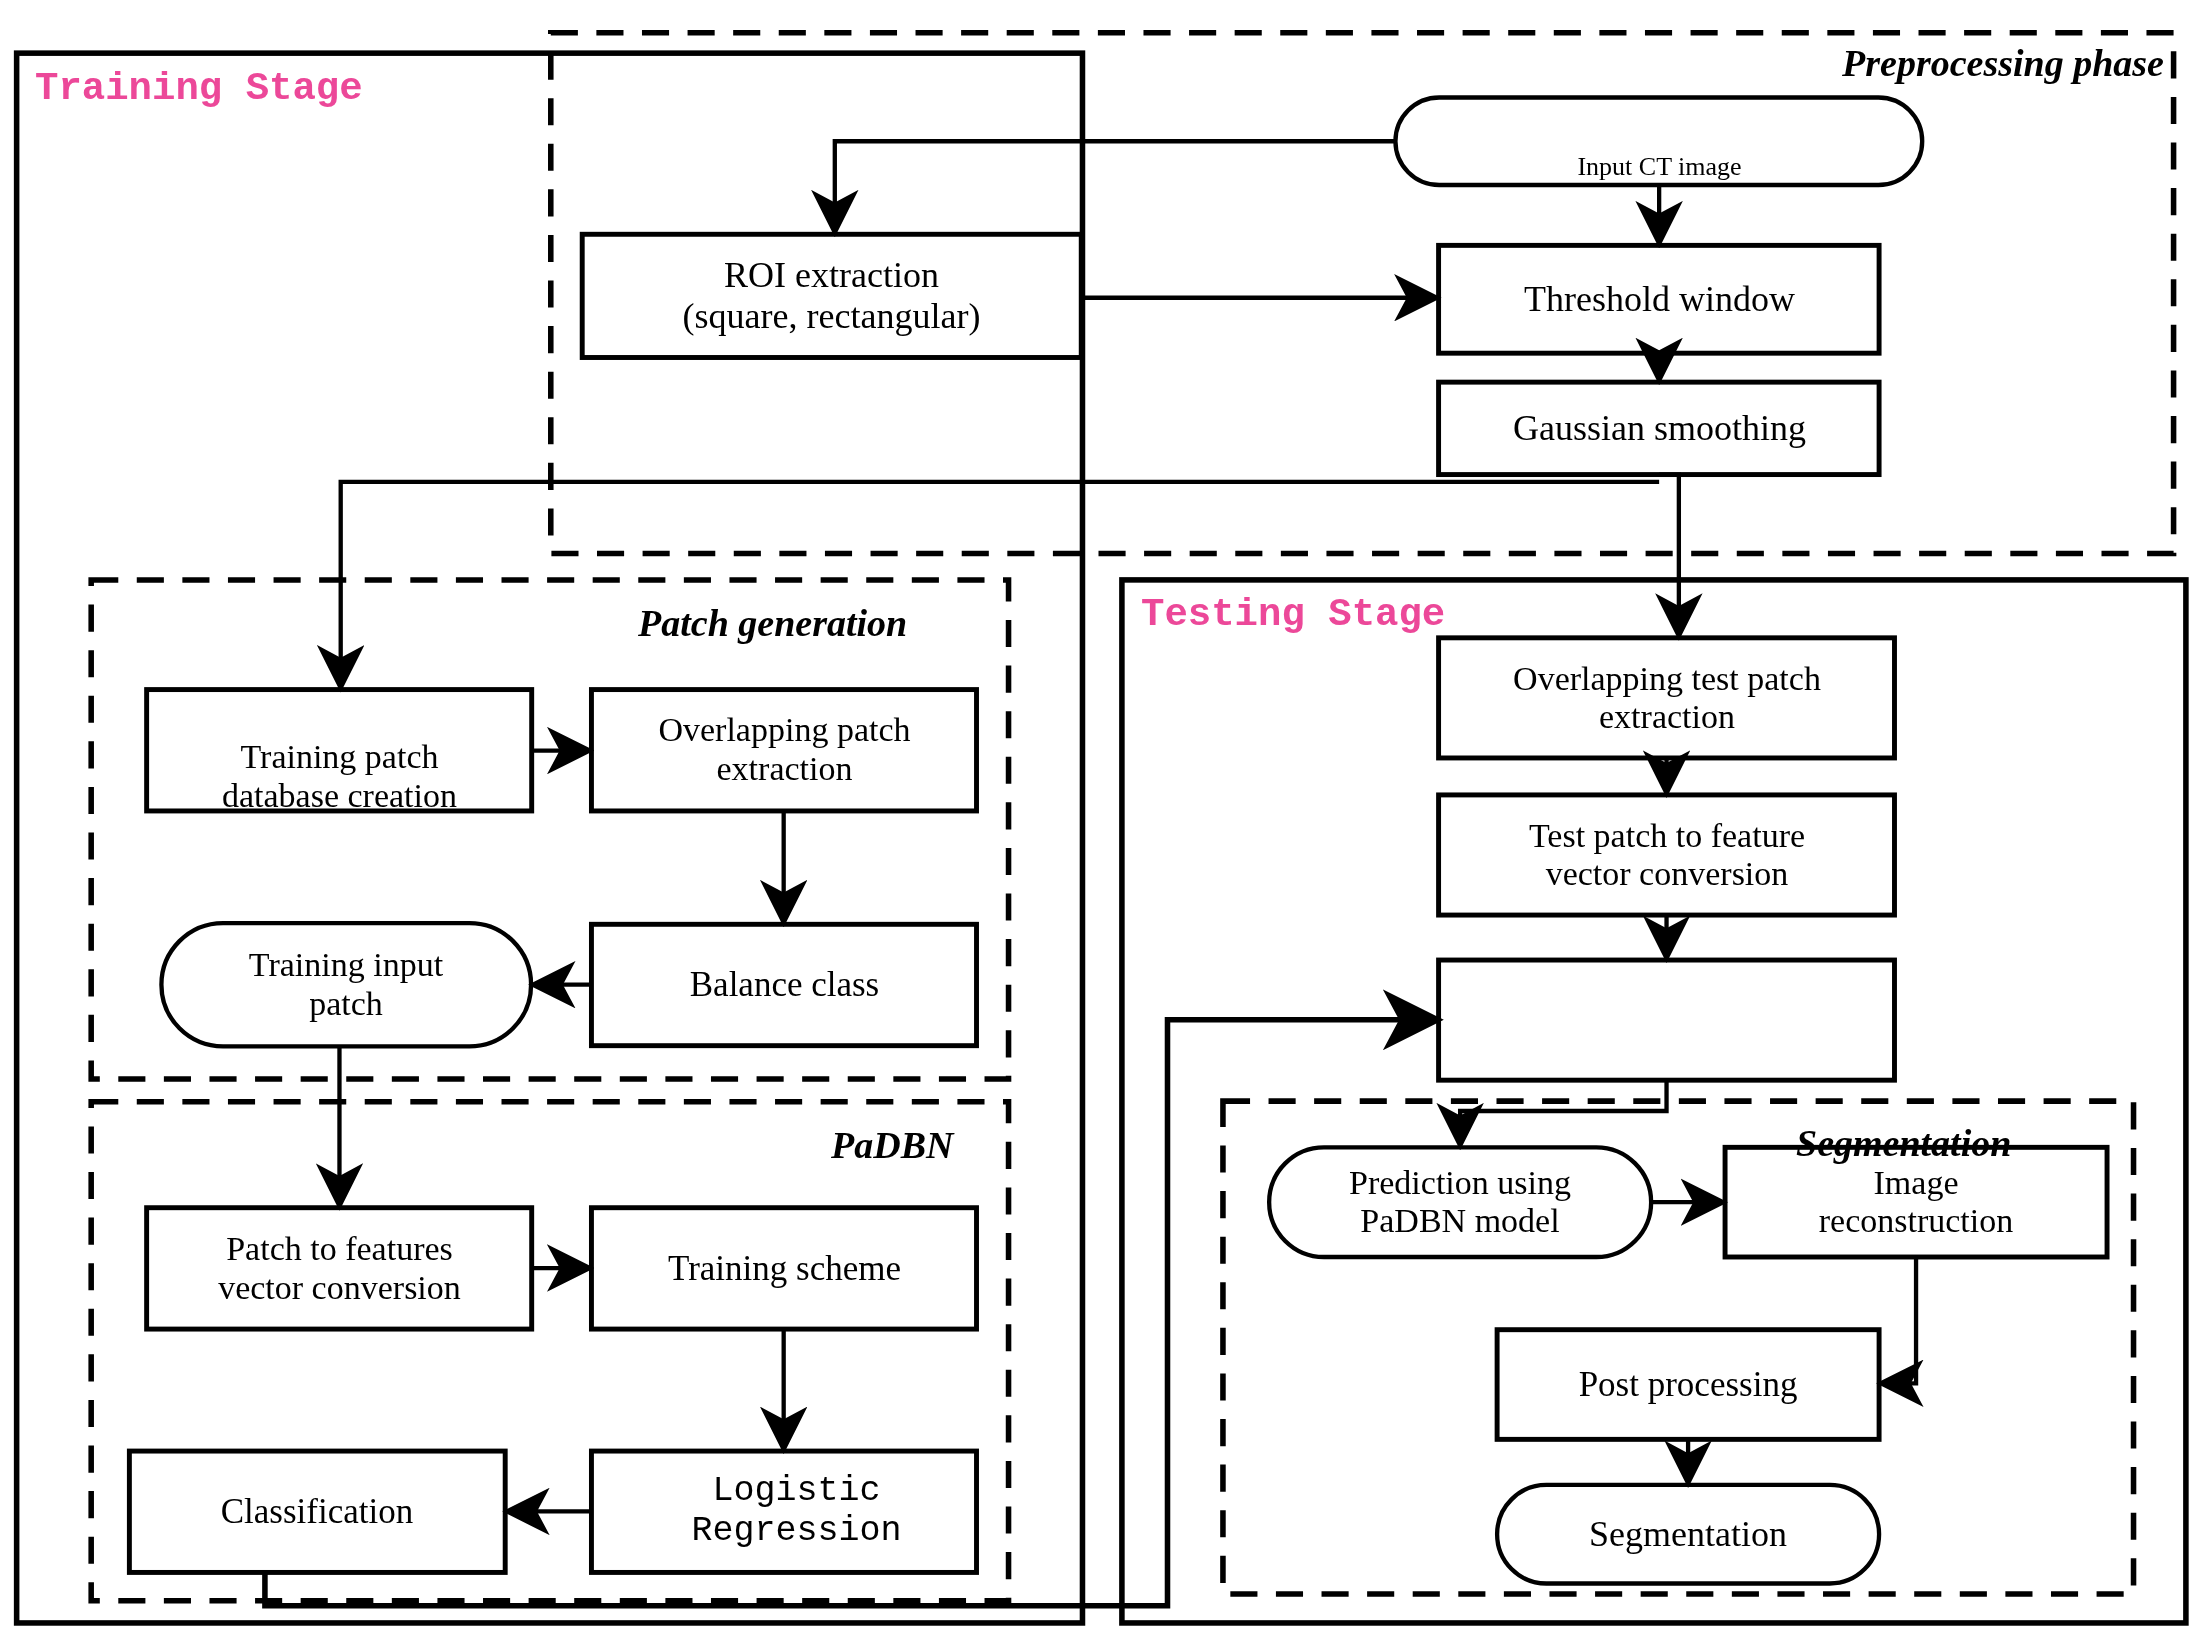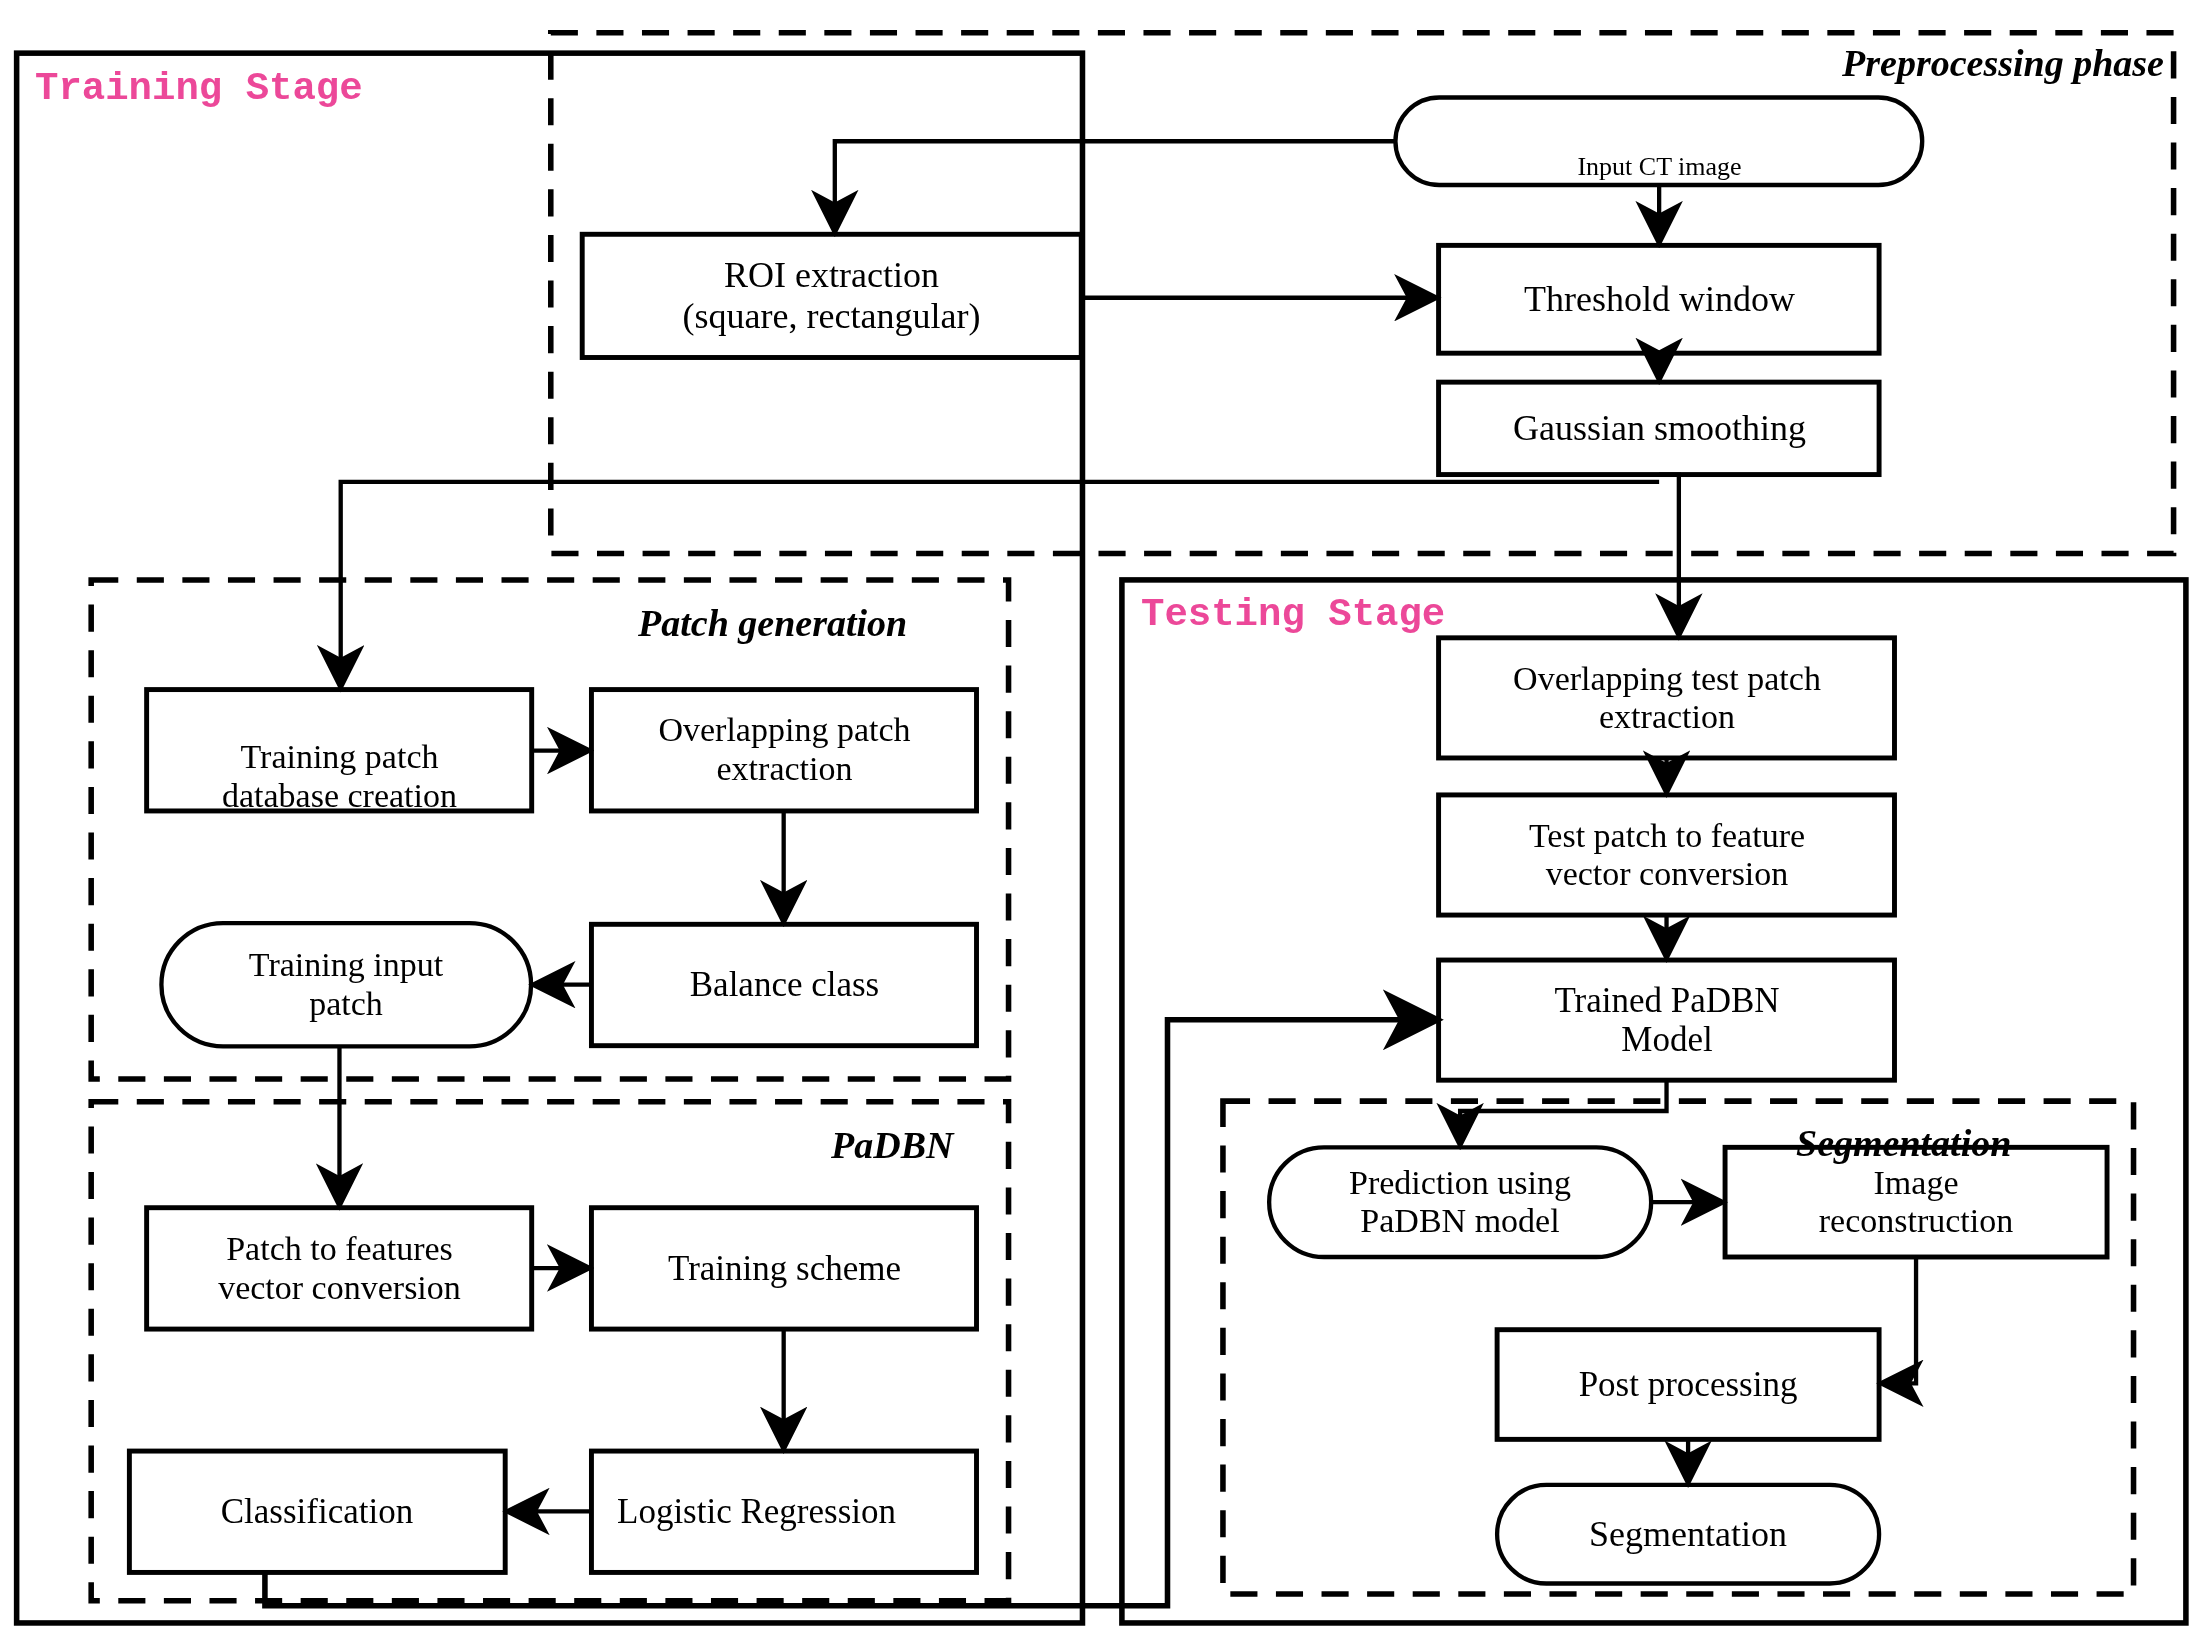--- a/index.html
+++ b/index.html
@@ -158,30 +158,28 @@
   <div class="nodeLabel" style="left:161px; top:923px; width:370px; height:123px; font-size:34px;">Training input
 patch</div>
 
   <div class="nodeLabel" style="left:147px; top:1208px; width:385px; height:121px; font-size:34px;">Patch to features
 vector conversion</div>
 
   <div class="nodeLabel" style="left:592px; top:1208px; width:385px; height:121px; font-size:35px;">Training scheme</div>
 
   <div class="nodeLabel" style="left:129px; top:1451px; width:376px; height:121px; font-size:35px;">Classification</div>
 
-  <div class="nodeLabel" style="left:564px; top:1451px; width:385px; height:121px; font-size:35px;">Logistic Regression</div>
+  <div class="nodeLabel" style="left:604px; top:1451px; width:385px; height:121px; font-size:35px;font-family:Liberation Mono, monospace;">Logistic Regression</div>
 
   <div class="nodeLabel" style="left:1439px; top:638px; width:456px; height:120px; font-size:34px;">Overlapping test patch
 extraction</div>
 
   <div class="nodeLabel" style="left:1439px; top:795px; width:456px; height:120px; font-size:34px;">Test patch to feature
 vector conversion</div>
 
-  <div class="nodeLabel" style="left:1439px; top:960px; width:456px; height:120px; font-size:35px;">Trained PaDBN
-Model</div>
 
   <div class="nodeLabel" style="left:1269px; top:1147px; width:382px; height:110px; font-size:34px;">Prediction using
 PaDBN model</div>
 
   <div class="nodeLabel" style="left:1725px; top:1147px; width:382px; height:110px; font-size:34px;">Image
 reconstruction</div>
 
   <div class="nodeLabel" style="left:1497px; top:1330px; width:382px; height:110px; font-size:35px;">Post processing</div>
 
   <div class="nodeLabel" style="left:1497px; top:1485px; width:382px; height:99px; font-size:36px;">Segmentation</div>

